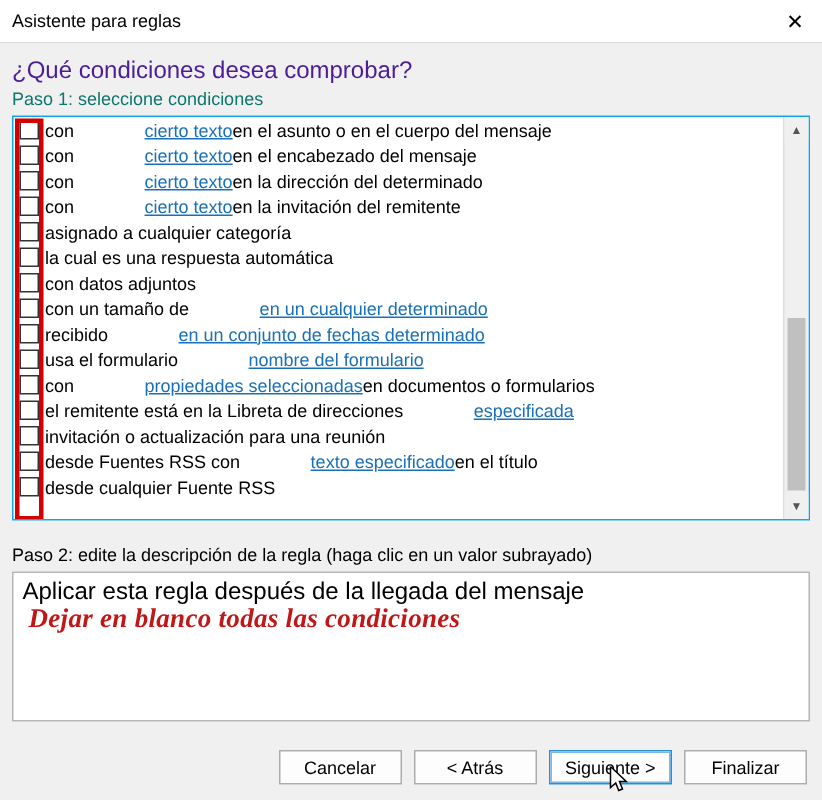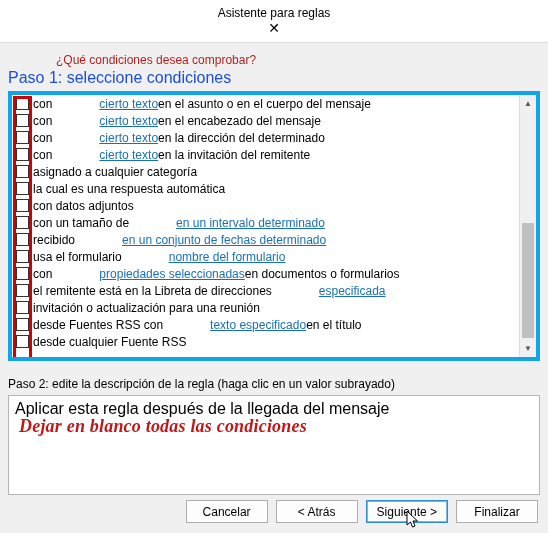--- a/index.html
+++ b/index.html
@@ -12,47 +12,45 @@
     overflow: hidden;
     position: relative;
   }
   .titlebar {
     display: flex;
     align-items: center;
     justify-content: space-between;
     padding: 6px 8px 6px 8px;
     background: #fff;
     border-bottom: 1px solid #ddd;
-    flex-direction: column;
   }
   .titlebar .title { font-size: 12px; }
   .close-x {
     font-size: 14px;
     width: 20px;
     text-align: center;
     cursor: pointer;
   }
   .content {
     padding: 10px 8px 8px 8px;
     background: #f0f0f0;
   }
   .heading {
-    font-size: 12px;
+    font-size: 16px;
     margin-bottom: 2px;
-    color: #b91c1c;
-    margin-left: 48px;
+    color: #4c1d95;
   }
   .subheading {
-    font-size: 16px;
+    font-size: 12px;
     margin-bottom: 4px;
-    color: #1d4ed8;
+    color: #0f766e;
   }
   .list-wrap {
     position: relative;
-    border: 4px solid #0ea5e9;
+    border: 1px solid #0ea5e9;
     background: #fff;
     height: 270px;
     overflow: hidden;
   }
   .list {
     position: absolute;
     top: 0; left: 0; right: 17px; bottom: 0;
     overflow: hidden;
   }
   .row {
@@ -212,21 +210,21 @@
           <div class="cb"></div>
           <span class="txt">la cual es una respuesta automática</span>
         </div>
         <div class="row">
           <div class="cb"></div>
           <span class="txt">con datos adjuntos</span>
         </div>
         <div class="row">
           <div class="cb"></div>
           <span class="txt">con un tamaño de </span>
-          <span class="lnk">en un intervalo determinado</span>
+          <span class="lnk">en un cualquier determinado</span>
         </div>
         <div class="row">
           <div class="cb"></div>
           <span class="txt">recibido </span>
           <span class="lnk">en un conjunto de fechas determinado</span>
         </div>
         <div class="row">
           <div class="cb"></div>
           <span class="txt">usa el formulario </span>
           <span class="lnk">nombre del formulario</span>

